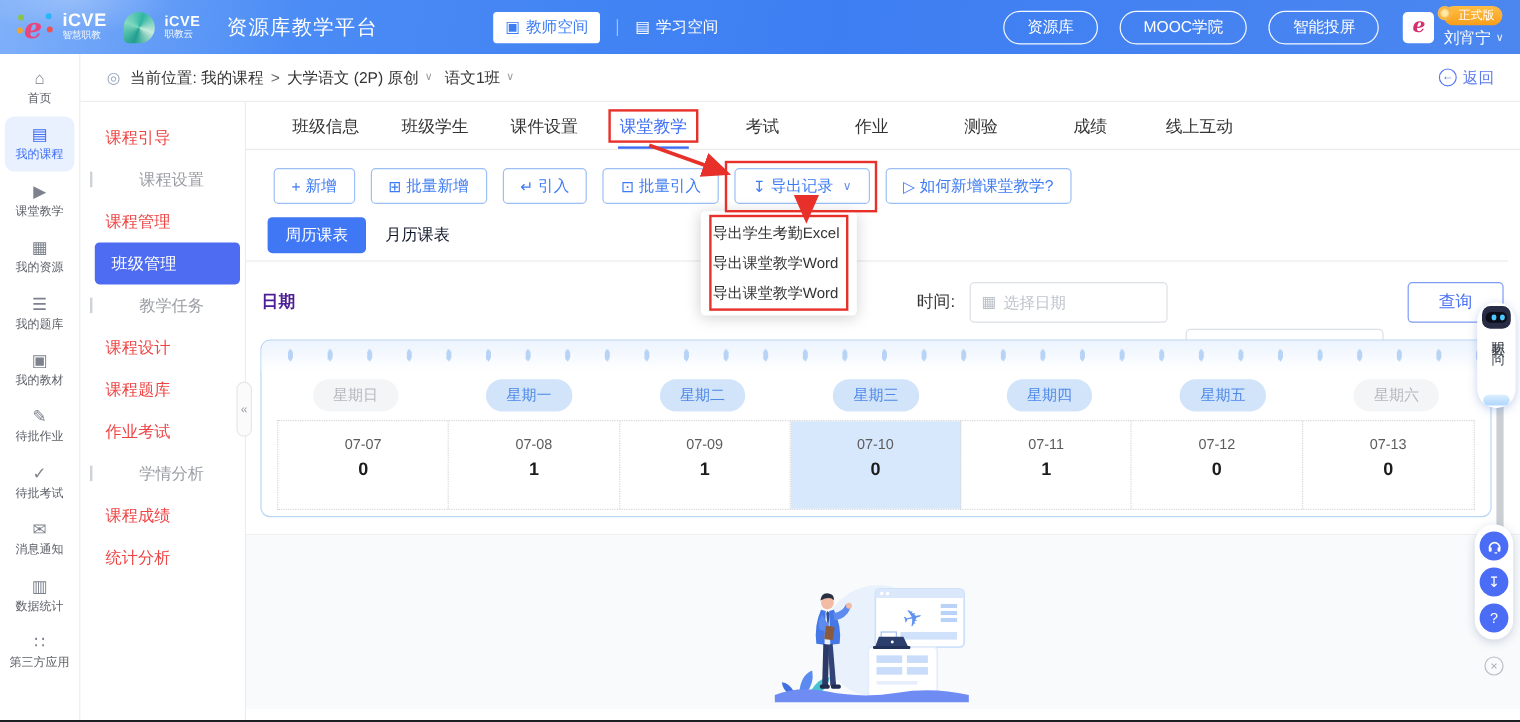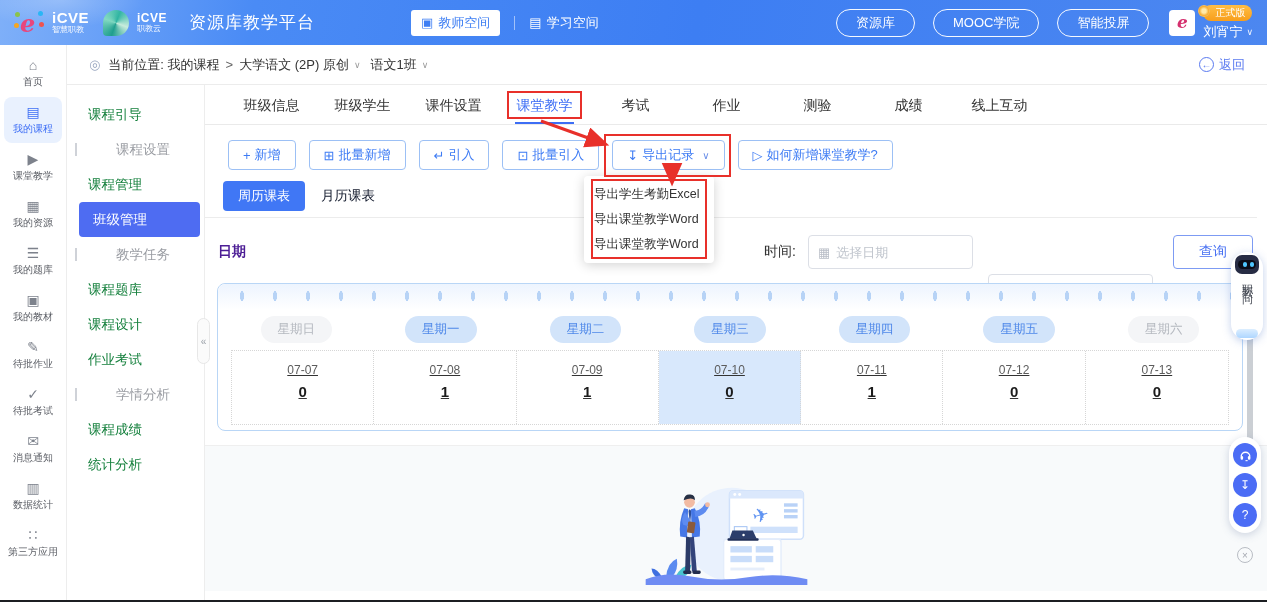--- a/index.html
+++ b/index.html
@@ -60,21 +60,21 @@
   .s-item { width:58px; height:46px; margin:1px auto 0; display:flex; flex-direction:column;
     align-items:center; justify-content:center; gap:3px; cursor:pointer; border-radius:8px; }
   .s-item .ic { font-size:14px; color:#7d828c; line-height:1; }
   .s-item .lb { font-size:10px; color:#5c5f66; }
   .s-item.active { background:#e9f1fe; }
   .s-item.active .ic, .s-item.active .lb { color:#3d6ef5; }
 
   
   .submenu { position:absolute; left:67px; top:85px; width:138px; height:517px; background:#fff;
     border-right:1px solid #ededed; z-index:15; padding-top:12px; }
-  .m-row { height:35px; line-height:35px; font-size:13.5px; color:#15803d; padding-left:21px; cursor:pointer; }
+  .m-row { height:35px; line-height:35px; font-size:13.5px; color:#ef4444; padding-left:21px; cursor:pointer; }
   .m-row.group { color:#9a9da3; padding-left:15px; position:relative; cursor:default;text-align:center; }
   .m-row.group::before { content:""; position:absolute; left:8px; top:11px; width:2px; height:13px; background:#cfd2d8; }
   .m-row.active { background:#4e6cf2; color:#fff; margin:0 4px 0 12px; padding-left:14px; border-radius:4px; }
   .collapse-tab { position:absolute; left:197px; top:318px; width:13px; height:46px; background:#fbfbfb;
     border:1px solid #e7e7e7; border-radius:7px; z-index:16; color:#9aa0a8; font-size:10px;
     display:flex; align-items:center; justify-content:center; cursor:pointer; }
 
   
   .main { position:absolute; left:205px; top:85px; width:1062px; height:517px; background:#fff; }
   .tabs { height:40px; border-bottom:1px solid #eaeaea; display:flex; padding-left:21px; }
@@ -112,21 +112,21 @@
     background:linear-gradient(#edf4fe,#ffffff); }
   .rings::after { content:""; position:absolute; top:3px; left:8px; right:8px; height:20px;
     background-image:radial-gradient(3.5px 8px at 16px 9px,#b7d3f6 60%,rgba(183,211,246,0) 62%);
     background-size:33px 20px; background-repeat:repeat-x; }
   .days { position:absolute; top:29px; left:6px; right:6px; height:32px; display:grid;
     grid-template-columns:repeat(7,1fr); align-items:center; justify-items:center; }
   .dpill { min-width:50px; text-align:center; padding:5px 17px; border-radius:14px; font-size:12.5px;
     background:#d2e4fa; color:#4e88e9; cursor:pointer; }
   .dpill.muted { background:#f4f5f7; color:#b4b8bf; }
   .cells { position:absolute; top:66px; left:13px; right:13px; bottom:5px; display:grid;
-    grid-template-columns:repeat(7,1fr); border:1px dotted #d6d6d6;text-decoration:underline; }
+    grid-template-columns:repeat(7,1fr); border:1px dotted #d6d6d6; }
   .cellv { border-right:1px dotted #d6d6d6; text-align:center; padding-top:12px; cursor:pointer; }
   .cellv:last-child { border-right:0; }
   .cellv.selected { background:#d8e8fc; }
   .cdate { display:block; font-size:12px; color:#5c5c5c; }
   .ccount { display:block; font-size:15px; font-weight:bold; color:#1c1c1c; margin-top:6px; }
 
   .divider2 { position:absolute; top:360px; left:0; right:0; height:1px; background:#efefef; }
   .lowband { position:absolute; top:361px; left:0; right:0; height:145px; background:#f8fafb; }
   .illus { position:absolute; left:428px; top:392px; width:188px; height:112px; }
 
@@ -281,22 +281,22 @@
     <span class="lb">第三方应用</span>
   </div>
 </div>
 
 <div class="submenu">
   <div class="m-row">课程引导</div>
   <div class="m-row group">课程设置</div>
   <div class="m-row">课程管理</div>
   <div class="m-row active">班级管理</div>
   <div class="m-row group">教学任务</div>
+  <div class="m-row">课程设计</div>
   <div class="m-row">课程题库</div>
-  <div class="m-row">课程设计</div>
   <div class="m-row">作业考试</div>
   <div class="m-row group">学情分析</div>
   <div class="m-row">课程成绩</div>
   <div class="m-row">统计分析</div>
 </div>
 <div class="collapse-tab">«</div>
 
 <div class="main">
   <div class="tabs">
     <div class="tab">班级信息</div>

